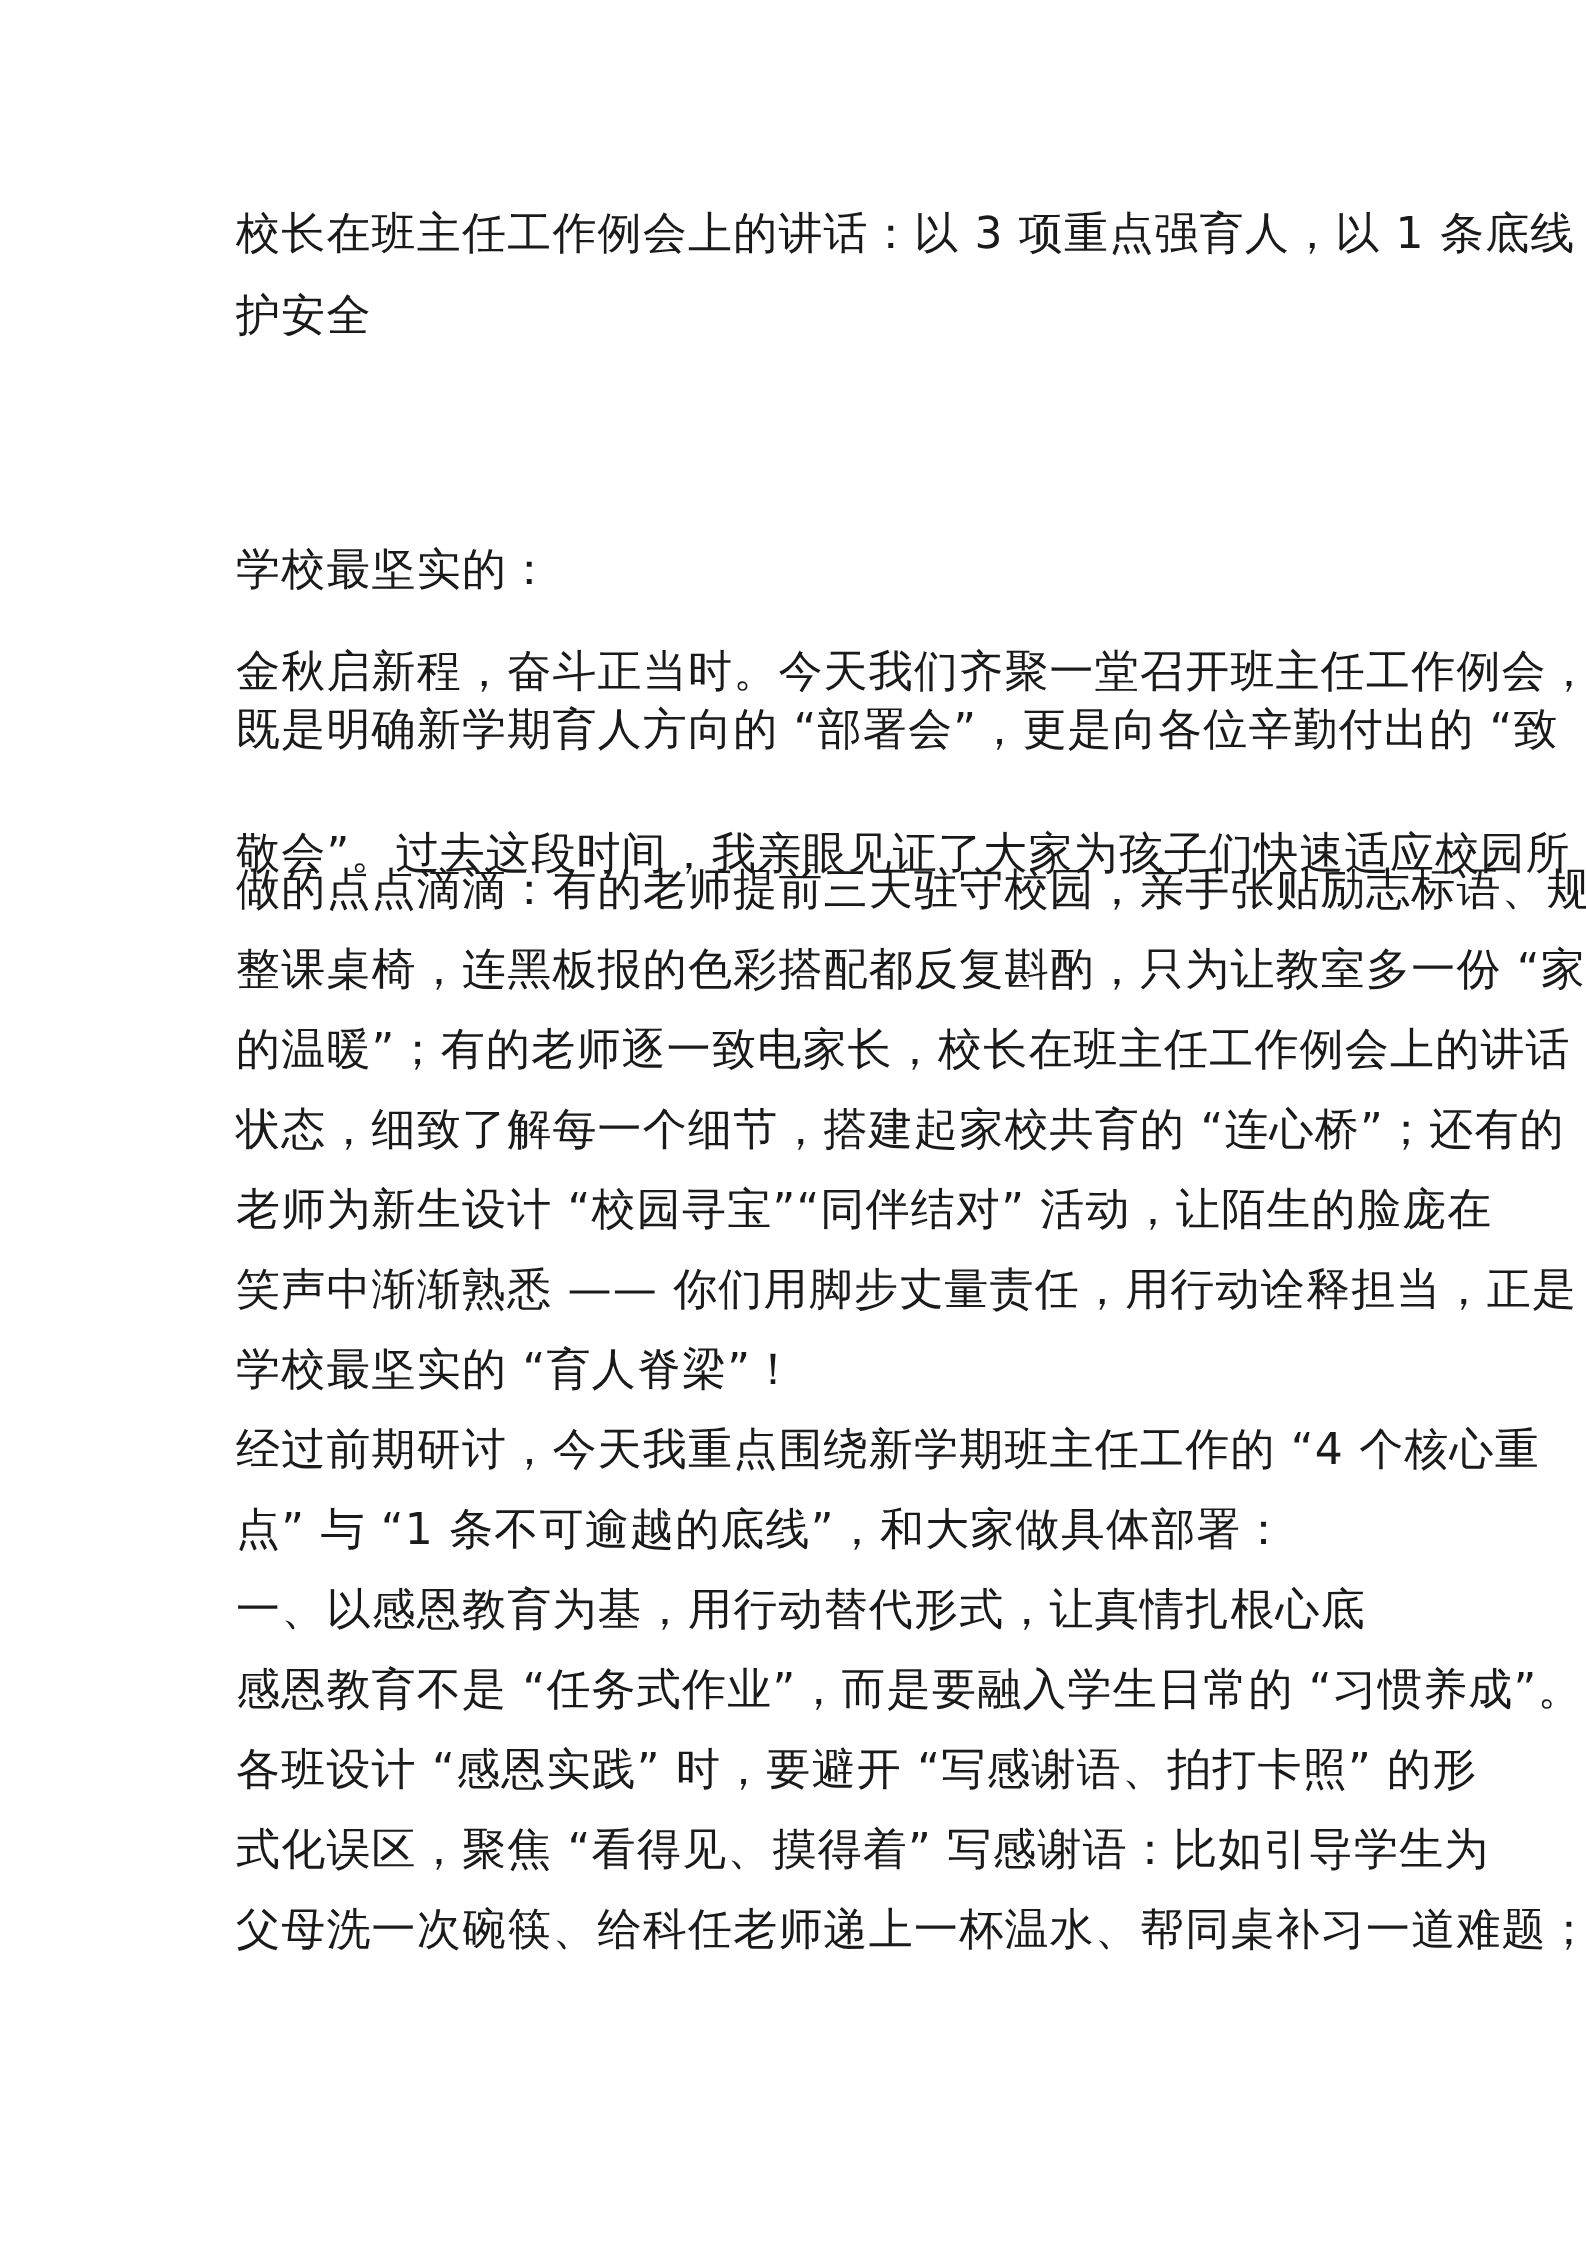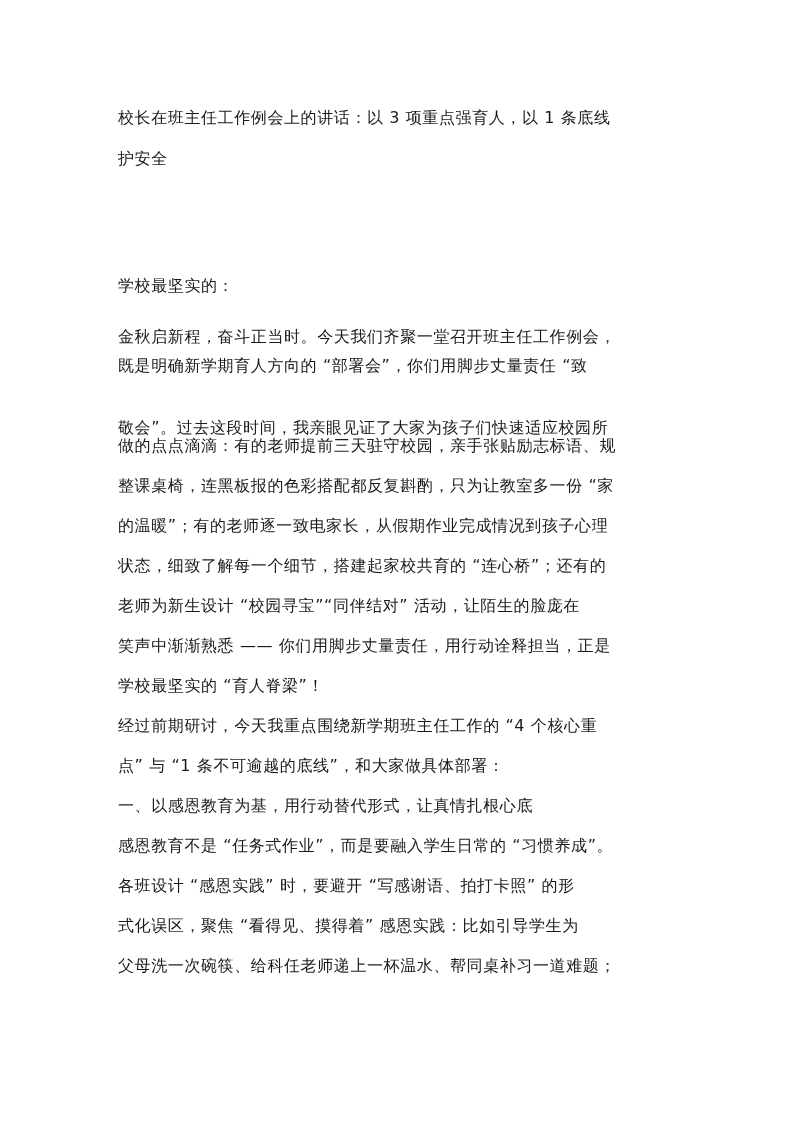--- a/index.html
+++ b/index.html
@@ -18,43 +18,43 @@
     .page {
       position: absolute;
       left: 118px;
       top: 0;
       width: 565px;
     }
     .line {
       position: absolute;
       left: 0;
       white-space: nowrap;
-      font-size: 16px;
+      font-size: 22px;
       line-height: 24px;
       letter-spacing: 0.6px;
     }
   </style>
 </head>
 <body>
 
 <div class="page">
   <div class="line" style="top:106px">校长在班主任工作例会上的讲话：以 3 项重点强育人，以 1 条底线</div>
   <div class="line" style="top:147px">护安全</div>
 
   <div class="line" style="top:274px">学校最坚实的：</div>
   <div class="line" style="top:325px">金秋启新程，奋斗正当时。今天我们齐聚一堂召开班主任工作例会，</div>
-  <div class="line" style="top:354px">既是明确新学期育人方向的 “部署会”，你们用脚步丈量责任 “致</div>
+  <div class="line" style="top:354px">既是明确新学期育人方向的 “部署会”，更是向各位辛勤付出的 “致</div>
   <div class="line" style="top:416px">敬会”。过去这段时间，我亲眼见证了大家为孩子们快速适应校园所</div>
   <div class="line" style="top:434px">做的点点滴滴：有的老师提前三天驻守校园，亲手张贴励志标语、规</div>
   <div class="line" style="top:474px">整课桌椅，连黑板报的色彩搭配都反复斟酌，只为让教室多一份 “家</div>
-  <div class="line" style="top:514px">的温暖”；有的老师逐一致电家长，从假期作业完成情况到孩子心理</div>
+  <div class="line" style="top:514px">的温暖”；有的老师逐一致电家长，校长在班主任工作例会上的讲话</div>
   <div class="line" style="top:554px">状态，细致了解每一个细节，搭建起家校共育的 “连心桥”；还有的</div>
   <div class="line" style="top:594px">老师为新生设计 “校园寻宝”“同伴结对” 活动，让陌生的脸庞在</div>
   <div class="line" style="top:634px">笑声中渐渐熟悉 —— 你们用脚步丈量责任，用行动诠释担当，正是</div>
   <div class="line" style="top:674px">学校最坚实的 “育人脊梁”！</div>
   <div class="line" style="top:714px">经过前期研讨，今天我重点围绕新学期班主任工作的 “4 个核心重</div>
   <div class="line" style="top:754px">点” 与 “1 条不可逾越的底线”，和大家做具体部署：</div>
   <div class="line" style="top:794px">一、以感恩教育为基，用行动替代形式，让真情扎根心底</div>
   <div class="line" style="top:834px">感恩教育不是 “任务式作业”，而是要融入学生日常的 “习惯养成”。</div>
   <div class="line" style="top:874px">各班设计 “感恩实践” 时，要避开 “写感谢语、拍打卡照” 的形</div>
-  <div class="line" style="top:914px">式化误区，聚焦 “看得见、摸得着” 感恩实践：比如引导学生为</div>
+  <div class="line" style="top:914px">式化误区，聚焦 “看得见、摸得着” 写感谢语：比如引导学生为</div>
   <div class="line" style="top:954px">父母洗一次碗筷、给科任老师递上一杯温水、帮同桌补习一道难题；</div>
 </div>
 
 </body></html>

